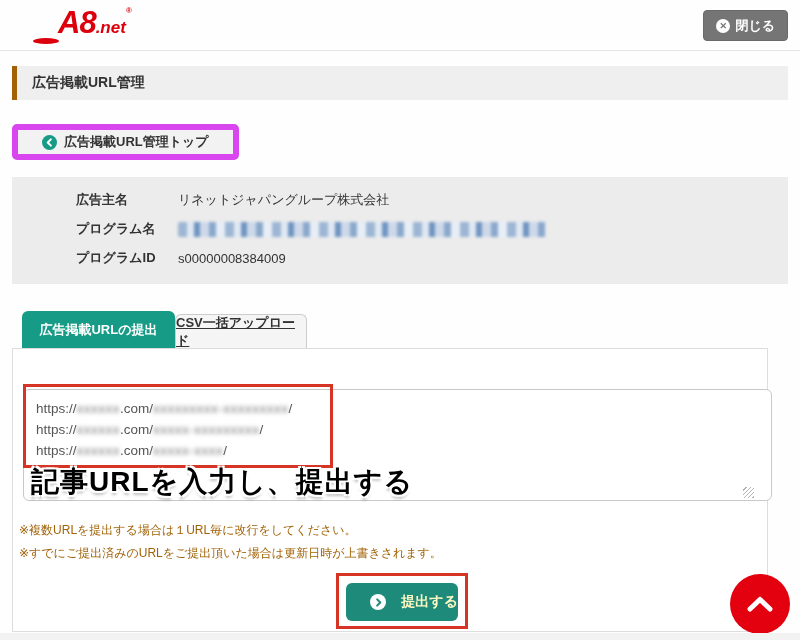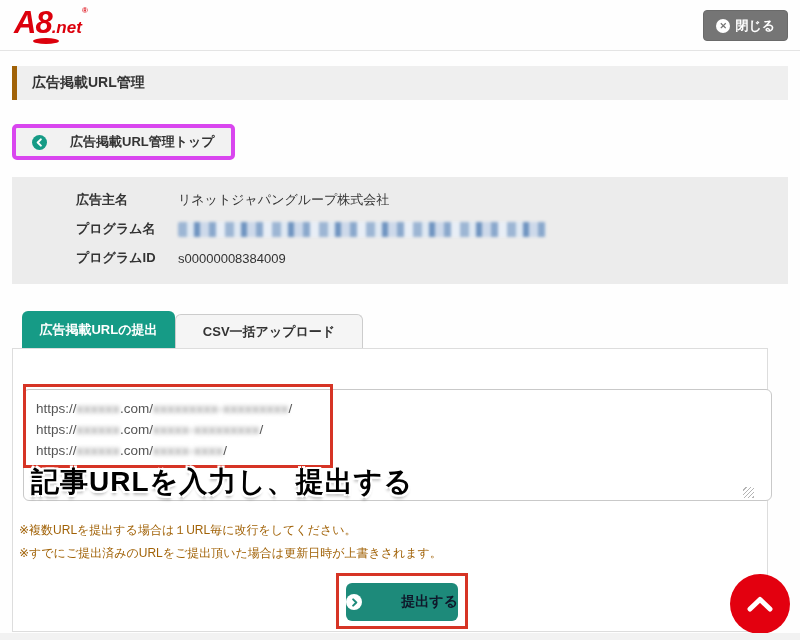--- a/index.html
+++ b/index.html
@@ -2,58 +2,58 @@
 <html><head>
 <meta charset="utf-8">
 <style>
   * { margin:0; padding:0; box-sizing:border-box; }
   html,body { width:800px; height:640px; }
   body { font-family:"Liberation Sans","DejaVu Sans",sans-serif; background:#ffffff; }
   #page { position:relative; width:800px; height:640px; background:#fefefe; overflow:hidden; }
 
   
   .logo { position:absolute; left:14px; top:7px; color:#dc000c; font-style:italic; font-weight:bold; line-height:1; }
-  .logo .big { font-size:31px; letter-spacing:-1px; }
+  .logo .big { font-size:31px; letter-spacing:-1px;margin-left:44px; }
   .logo .small { font-size:17px; }
   .logo .reg { font-size:8px; vertical-align:top; font-style:normal; }
   .logo-swoosh { position:absolute; left:33px; top:38px; width:26px; height:6px; background:#dc000c; border-radius:50%; }
   .top-divider { position:absolute; left:0; top:50px; width:800px; height:1px; background:#e4e4e4; }
 
   .close-btn { position:absolute; right:12px; top:10px; height:31px; background:#757575; border:1px solid #6a6a6a;
     border-radius:4px; color:#fff; font-size:13px; font-weight:bold; display:flex; align-items:center;
     gap:5px; padding:0 12px; cursor:pointer; }
   .circle-x { width:14px; height:14px; background:#ffffff; color:#757575; border-radius:50%;
     font-size:9px; font-weight:bold; display:flex; align-items:center; justify-content:center; }
 
   
   .title-bar { position:absolute; left:12px; top:66px; width:776px; height:34px; background:#efefef;
     border-left:5px solid #a16207; display:flex; align-items:center; padding-left:15px;
     font-size:14px; font-weight:bold; color:#333; }
 
   
-  .back-btn { position:absolute; left:12px; top:124px; height:36px; background:#f2f2f2; border:4px solid #d946ef;
-    border-radius:5px; display:flex; align-items:center; gap:23px; padding:0 16px; font-size:13px;
+  .back-btn { position:absolute; left:12px; top:124px; height:36px; background:#f2f2f2; border:6px solid #d946ef;
+    border-radius:5px; display:flex; align-items:center; gap:7px; padding:0 24px; font-size:13px;
     font-weight:bold; color:#333; cursor:pointer; }
   .circle-ico { width:15px; height:15px; border-radius:50%; display:flex; align-items:center; justify-content:center; }
   .circle-ico.green { background:#169b86; }
 
   
   .info-panel { position:absolute; left:12px; top:177px; width:776px; height:107px; background:#ececec;
     padding:14px 16px; }
   .info-row { display:flex; align-items:center; margin-bottom:11px; font-size:13px; color:#333; }
   .info-row .lbl { width:102px; font-weight:bold;margin-left:48px; }
   .redacted-block { width:368px; height:15px; border-radius:2px; filter:blur(1.5px);
     background:repeating-linear-gradient(90deg,#9db6d4 0 9px,#dfe8f2 9px 16px,#6f94c0 16px 22px,#cdd9ea 22px 31px,#8aa8cc 31px 38px,#e8eef6 38px 47px); }
 
   
   .tabs { position:absolute; left:22px; top:311px; display:flex; align-items:flex-end;justify-content:space-between; }
   .tab { font-size:13px; font-weight:bold; display:flex; align-items:center; justify-content:center; cursor:pointer; }
   .tab.active { width:153px; height:37px; background:#169b86; color:#fff; border-radius:6px 6px 0 0; }
-  .tab.inactive { width:188px; height:34px; background:#f5f5f5; color:#333; border:1px solid #cccccc;
-    border-bottom:none; border-radius:6px 6px 0 0; }
+  .tab.inactive { width:132px; height:34px; background:#f5f5f5; color:#333; border:1px solid #cccccc;
+    border-bottom:none; border-radius:6px 6px 0 0;text-decoration:underline; }
 
   
   .panel { position:absolute; left:12px; top:348px; width:756px; height:284px; background:#ffffff;
     border:1px solid #dddddd; }
   .url-textarea { position:absolute; left:10px; top:40px; width:749px; height:112px; background:#fff;
     border:1px solid #c9c9c9; border-radius:6px; padding:8px 12px; font-size:13.5px; line-height:21px;
     color:#555; font-family:"Liberation Sans","DejaVu Sans",sans-serif; }
   .url-line { white-space:nowrap; }
   .masked { filter:blur(2px); color:#7a7a7a; letter-spacing:0.5px; }
   .resize-grip { position:absolute; right:13px; top:138px; width:11px; height:11px;
@@ -65,22 +65,22 @@
 
   .anno-text { position:absolute; left:18px; top:114px; font-size:28px; font-weight:bold; color:#000000;
     white-space:nowrap; letter-spacing:1px;
     text-shadow:-2px -2px 0 #fff, 2px -2px 0 #fff, -2px 2px 0 #fff, 2px 2px 0 #fff, 0 4px 3px rgba(0,0,0,0.25); }
 
   .note { position:absolute; left:6px; font-size:12px; color:#a16207; white-space:nowrap; }
   .note.n1 { top:173px; }
   .note.n2 { top:196px; }
 
   .submit-btn { position:absolute; left:333px; top:234px; width:112px; height:38px; background:#1d8a7a;
-    border:none; border-radius:6px; color:#0f172a; font-size:14px; font-weight:bold; display:flex;
-    align-items:center; justify-content:space-between; gap:15px; cursor:pointer;
+    border:none; border-radius:6px; color:#fef9c3; font-size:14px; font-weight:bold; display:flex;
+    align-items:center; justify-content:flex-end; gap:15px; cursor:pointer;
     font-family:"Liberation Sans","DejaVu Sans",sans-serif; }
   .circle-ico.white { background:#ffffff; width:16px; height:16px; }
 
   
   .scroll-top { position:absolute; right:10px; top:574px; width:60px; height:60px; border-radius:50%;
     background:#e3000f; display:flex; align-items:center; justify-content:center; cursor:pointer; }
 
   .bottom-strip { position:absolute; left:0; bottom:0; width:800px; height:7px; background:#f2f2f2; }
 </style>
 </head>

